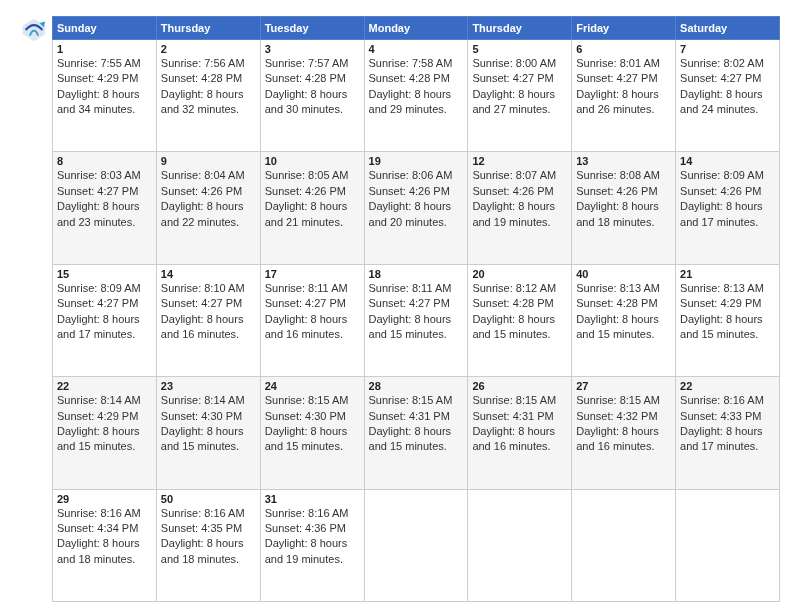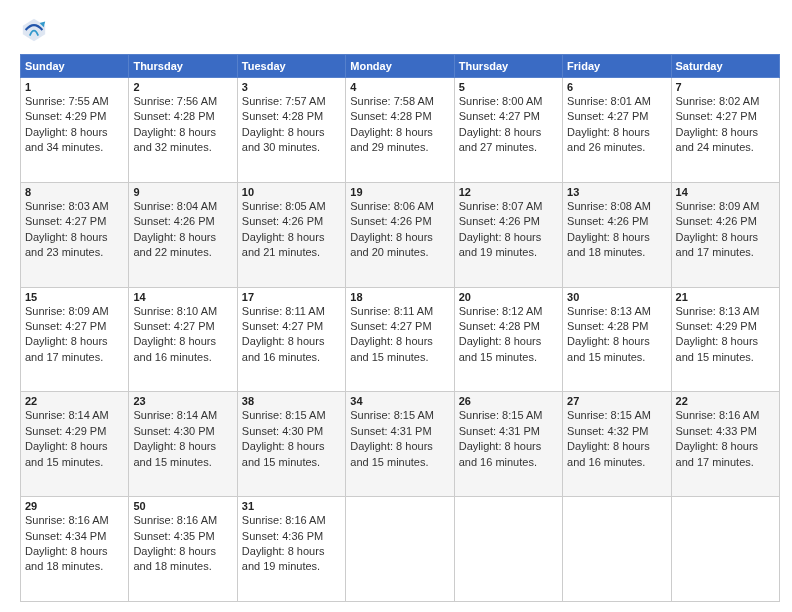--- a/index.html
+++ b/index.html
@@ -8,21 +8,21 @@
       background: #fff;
       width: 792px;
       height: 612px;
       overflow: hidden;
     }
     .page {
       width: 792px;
       height: 612px;
       padding: 16px 12px 10px 20px;
       display: flex;
-      flex-direction: column;
+      flex-direction: row;
     }
     .header {
       display: flex;
       justify-content: space-between;
       align-items: flex-start;
       margin-bottom: 10px;
     }
     .logo {
       display: flex;
       align-items: center;
@@ -148,28 +148,28 @@
           <td><span class="day-num">12</span><span class="cell-text">Sunrise: 8:07 AM<br>Sunset: 4:26 PM<br>Daylight: 8 hours and 19 minutes.</span></td>
           <td><span class="day-num">13</span><span class="cell-text">Sunrise: 8:08 AM<br>Sunset: 4:26 PM<br>Daylight: 8 hours and 18 minutes.</span></td>
           <td><span class="day-num">14</span><span class="cell-text">Sunrise: 8:09 AM<br>Sunset: 4:26 PM<br>Daylight: 8 hours and 17 minutes.</span></td>
         </tr>
         <tr>
           <td><span class="day-num">15</span><span class="cell-text">Sunrise: 8:09 AM<br>Sunset: 4:27 PM<br>Daylight: 8 hours and 17 minutes.</span></td>
           <td><span class="day-num">14</span><span class="cell-text">Sunrise: 8:10 AM<br>Sunset: 4:27 PM<br>Daylight: 8 hours and 16 minutes.</span></td>
           <td><span class="day-num">17</span><span class="cell-text">Sunrise: 8:11 AM<br>Sunset: 4:27 PM<br>Daylight: 8 hours and 16 minutes.</span></td>
           <td><span class="day-num">18</span><span class="cell-text">Sunrise: 8:11 AM<br>Sunset: 4:27 PM<br>Daylight: 8 hours and 15 minutes.</span></td>
           <td><span class="day-num">20</span><span class="cell-text">Sunrise: 8:12 AM<br>Sunset: 4:28 PM<br>Daylight: 8 hours and 15 minutes.</span></td>
-          <td><span class="day-num">30</span><span class="cell-text">Sunrise: 8:13 AM<br>Sunset: 4:28 PM<br>Daylight: 8 hours and 15 minutes.</span></td>
+          <td><span class="day-num">40</span><span class="cell-text">Sunrise: 8:13 AM<br>Sunset: 4:28 PM<br>Daylight: 8 hours and 15 minutes.</span></td>
           <td><span class="day-num">21</span><span class="cell-text">Sunrise: 8:13 AM<br>Sunset: 4:29 PM<br>Daylight: 8 hours and 15 minutes.</span></td>
         </tr>
         <tr>
           <td><span class="day-num">22</span><span class="cell-text">Sunrise: 8:14 AM<br>Sunset: 4:29 PM<br>Daylight: 8 hours and 15 minutes.</span></td>
           <td><span class="day-num">23</span><span class="cell-text">Sunrise: 8:14 AM<br>Sunset: 4:30 PM<br>Daylight: 8 hours and 15 minutes.</span></td>
-          <td><span class="day-num">38</span><span class="cell-text">Sunrise: 8:15 AM<br>Sunset: 4:30 PM<br>Daylight: 8 hours and 15 minutes.</span></td>
-          <td><span class="day-num">34</span><span class="cell-text">Sunrise: 8:15 AM<br>Sunset: 4:31 PM<br>Daylight: 8 hours and 15 minutes.</span></td>
+          <td><span class="day-num">24</span><span class="cell-text">Sunrise: 8:15 AM<br>Sunset: 4:30 PM<br>Daylight: 8 hours and 15 minutes.</span></td>
+          <td><span class="day-num">28</span><span class="cell-text">Sunrise: 8:15 AM<br>Sunset: 4:31 PM<br>Daylight: 8 hours and 15 minutes.</span></td>
           <td><span class="day-num">26</span><span class="cell-text">Sunrise: 8:15 AM<br>Sunset: 4:31 PM<br>Daylight: 8 hours and 16 minutes.</span></td>
           <td><span class="day-num">27</span><span class="cell-text">Sunrise: 8:15 AM<br>Sunset: 4:32 PM<br>Daylight: 8 hours and 16 minutes.</span></td>
           <td><span class="day-num">22</span><span class="cell-text">Sunrise: 8:16 AM<br>Sunset: 4:33 PM<br>Daylight: 8 hours and 17 minutes.</span></td>
         </tr>
         <tr>
           <td><span class="day-num">29</span><span class="cell-text">Sunrise: 8:16 AM<br>Sunset: 4:34 PM<br>Daylight: 8 hours and 18 minutes.</span></td>
           <td><span class="day-num">50</span><span class="cell-text">Sunrise: 8:16 AM<br>Sunset: 4:35 PM<br>Daylight: 8 hours and 18 minutes.</span></td>
           <td><span class="day-num">31</span><span class="cell-text">Sunrise: 8:16 AM<br>Sunset: 4:36 PM<br>Daylight: 8 hours and 19 minutes.</span></td>
           <td class="empty"></td>
           <td class="empty"></td>

